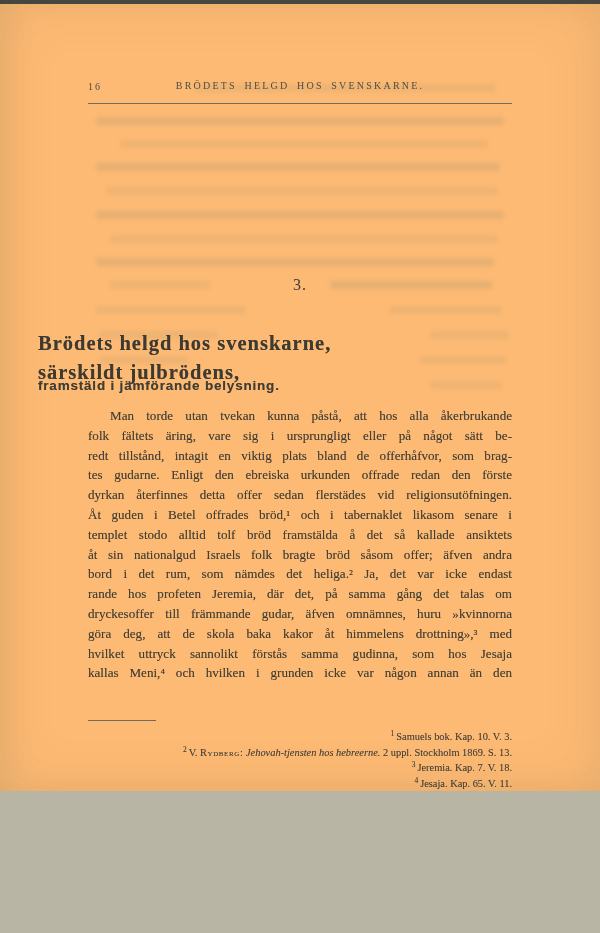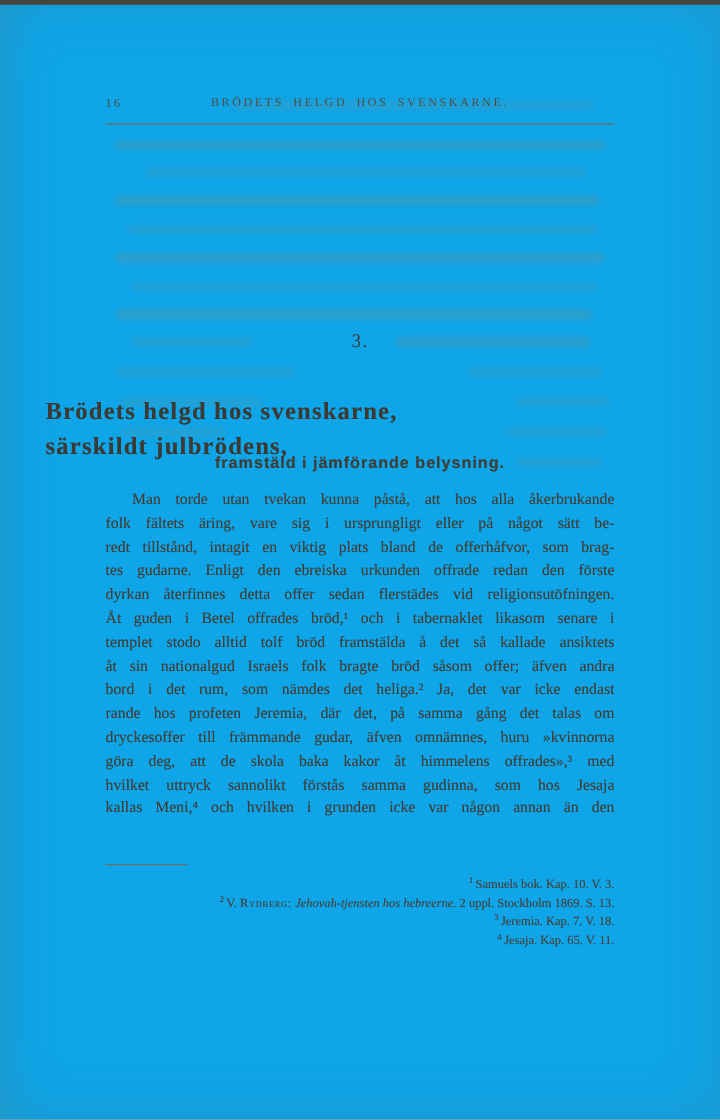--- a/index.html
+++ b/index.html
@@ -2,22 +2,22 @@
 <html><head>
 <meta charset="utf-8">
 <style>
   html,body{margin:0;padding:0;}
   body{
     width:600px;height:933px;
     background:#b9b5a4;
     font-family:"Liberation Serif", serif;
   }
   .page{
-    position:relative;width:600px;height:933px;overflow:hidden;
-    background:#0ea5e9;
+    position:relative;width:600px;height:791px;overflow:hidden;
+    background:#fdba74;
     box-shadow:inset 0 0 55px rgba(110,100,70,.14), inset 12px 0 25px rgba(120,110,80,.08);
     color:#413e35;
   }
   .top-edge{position:absolute;top:0;left:0;width:600px;height:4px;background:#45463f;}
 
   
   .ghost{position:absolute;height:8px;border-radius:3px;background:rgba(150,140,105,.22);filter:blur(2px);}
   .ghost.lt{background:rgba(150,140,105,.14);}
 
   .running-header{position:absolute;top:80px;left:88px;width:424px;height:14px;}
@@ -29,21 +29,21 @@
     position:absolute;top:276px;left:88px;width:424px;text-align:center;
     font-size:16px;color:#3d3b33;letter-spacing:1px;
   }
   .title{
     position:absolute;top:329px;left:38px;width:524px;margin:0;text-align:left;
     font-family:Liberation Serif, serif;font-weight:700;
     font-size:20.5px;line-height:28.5px;color:#3c3a33;letter-spacing:1px;
     text-shadow:0 0 .5px rgba(60,55,45,.55);
   }
   .subtitle{
-    position:absolute;top:378px;left:38px;width:524px;text-align:center;
+    position:absolute;top:378px;left:38px;width:524px;
     font-family:"Liberation Sans", sans-serif;font-weight:700;
     font-size:13.5px;color:#403d35;letter-spacing:.8px;
     text-shadow:0 0 .4px rgba(60,55,45,.5);
   }
 
   .body-text{
     position:absolute;top:406px;left:88px;width:424px;
     font-size:13.1px;color:#413e35;
     text-shadow:0 0 .4px rgba(70,64,52,.45);
   }
@@ -106,21 +106,21 @@
     <div class="bl">folk fältets äring, vare sig i ursprungligt eller på något sätt be-</div>
     <div class="bl">redt tillstånd, intagit en viktig plats bland de offerhåfvor, som brag-</div>
     <div class="bl">tes gudarne.  Enligt den ebreiska urkunden offrade redan den förste</div>
     <div class="bl">dyrkan återfinnes detta offer sedan flerstädes vid religionsutöfningen.</div>
     <div class="bl">Åt guden i Betel offrades bröd,¹ och i tabernaklet likasom senare i</div>
     <div class="bl">templet stodo alltid tolf bröd framstälda å det så kallade ansiktets</div>
     <div class="bl">åt sin nationalgud Israels folk bragte bröd såsom offer; äfven andra</div>
     <div class="bl">bord i det rum, som nämdes det heliga.²  Ja, det var icke endast</div>
     <div class="bl">rande hos profeten Jeremia, där det, på samma gång det talas om</div>
     <div class="bl">dryckesoffer till främmande gudar, äfven omnämnes, huru »kvinnorna</div>
-    <div class="bl">göra deg, att de skola baka kakor åt himmelens offrades»,³ med</div>
+    <div class="bl">göra deg, att de skola baka kakor åt himmelens drottning»,³ med</div>
     <div class="bl">hvilket uttryck sannolikt förstås samma gudinna, som hos Jesaja</div>
     <div class="bl">kallas Meni,⁴ och hvilken i grunden icke var någon annan än den</div>
   </div>
 
   <div class="fn-rule"></div>
 
   <div class="footnotes">
     <div class="fn"><sup>1</sup><span>Samuels bok.  Kap. 10.  V. 3.</span></div>
     <div class="fn"><sup>2</sup><span>V. </span><span class="fn-author">Rydberg:</span> <span class="fn-title">Jehovah-tjensten hos hebreerne.</span> <span>2 uppl.  Stockholm 1869.  S. 13.</span></div>
     <div class="fn"><sup>3</sup><span>Jeremia.  Kap. 7.  V. 18.</span></div>

